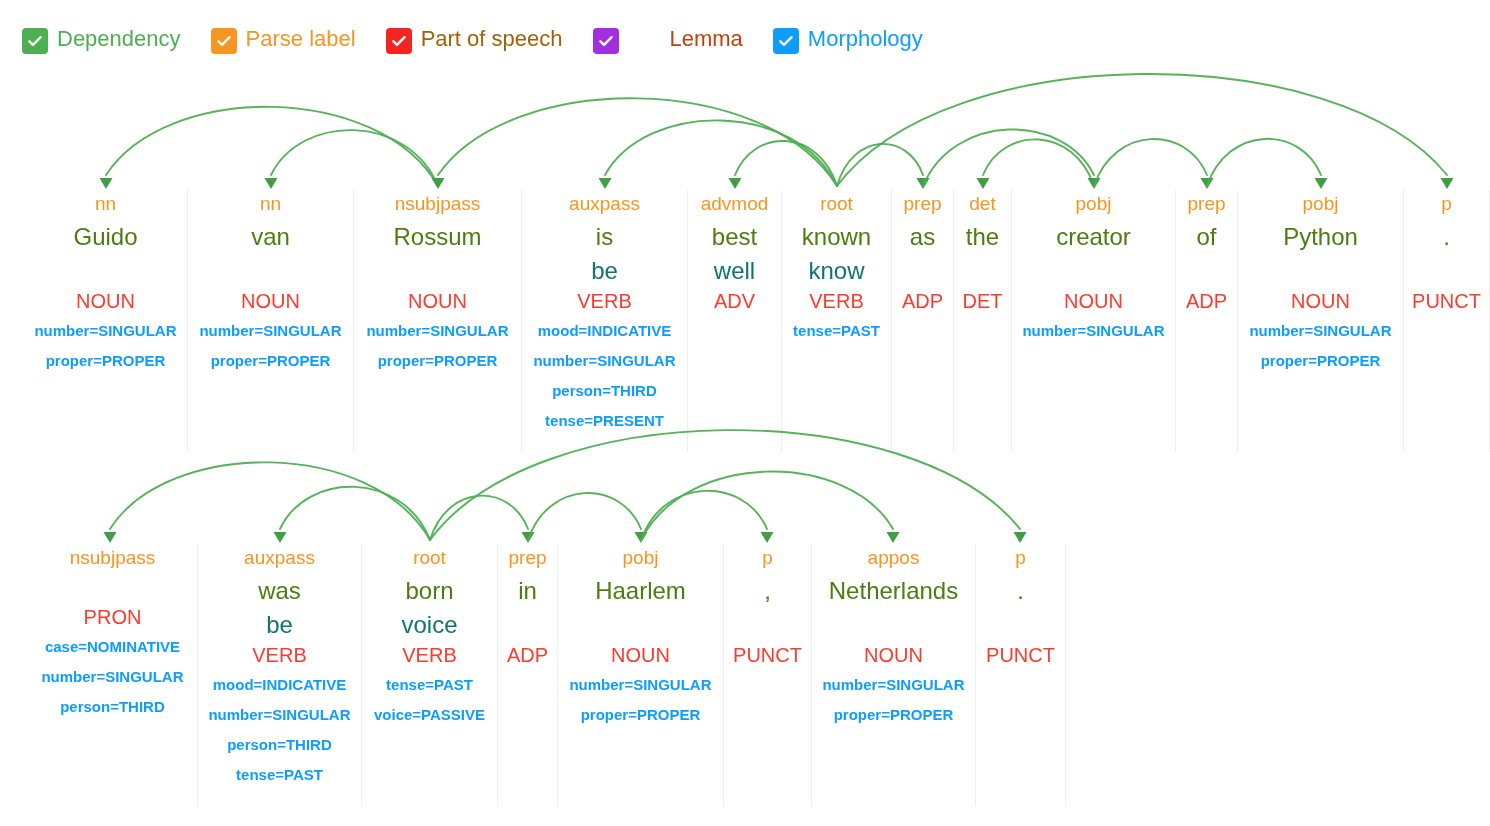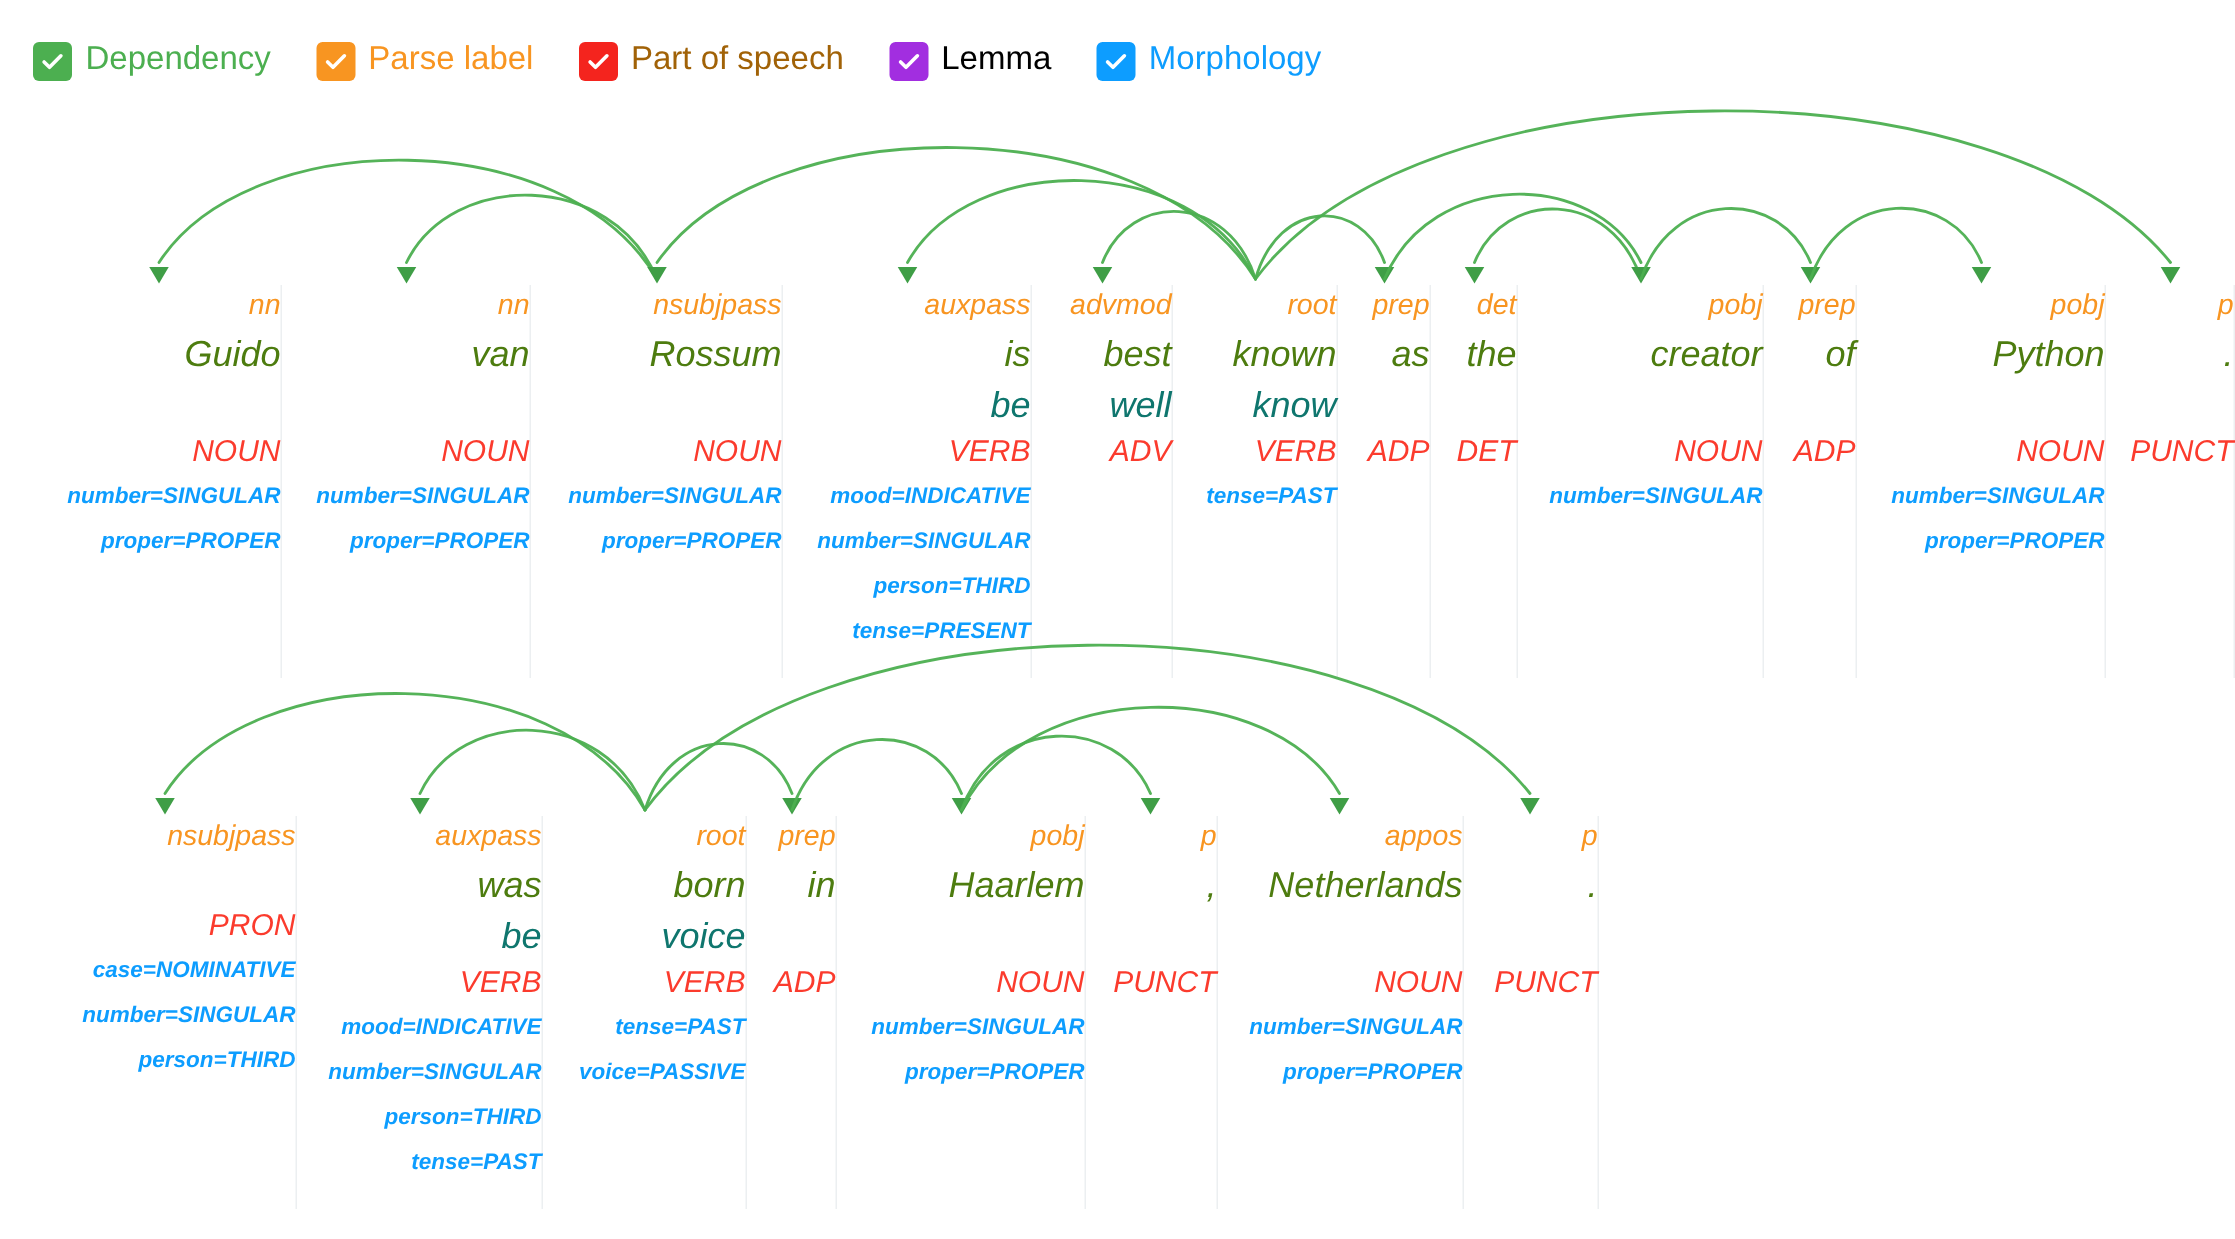--- a/index.html
+++ b/index.html
@@ -42,22 +42,21 @@
   
   .parse-row { position: absolute; left: 0; }
   .arcs-layer { position: absolute; left: 0; top: 0; }
   .arcs-layer svg { display: block; }
 
   .tokens-layer { position: absolute; left: 0; }
   .token-col {
     position: absolute;
     top: 0;
     border-right: 1px solid #eceff1;
-    text-align: right;
-    font-style: italic;
+    text-align: center;
   }
   .token-col.last { border-right: 1px solid #eceff1; }
 
   .t-dep {
     color: #f89521;
     font-size: 19px;
     height: 28px;
     line-height: 28px;
     white-space: nowrap;
   }
@@ -117,21 +116,21 @@
         </svg>
       </span>
       <span class="legend-label" style="color: #a16207;">Part of speech</span>
     </div>
     <div class="legend-item">
       <span class="cbox" style="background: rgb(162, 46, 224);">
         <svg width="18" height="18" viewBox="0 0 18 18">
           <path d="M3.4 9.3 L7 12.9 L14.6 5.2" fill="none" stroke="#ffffff" stroke-width="2.4" stroke-linecap="round" stroke-linejoin="round"></path>
         </svg>
       </span>
-      <span class="legend-label" style="color: #000000;">Lemma</span>
+      <span class="legend-label" style="color: #c2410c; margin-left: 42px;">Lemma</span>
     </div>
     <div class="legend-item">
       <span class="cbox" style="background: rgb(13, 157, 255);">
         <svg width="18" height="18" viewBox="0 0 18 18">
           <path d="M3.4 9.3 L7 12.9 L14.6 5.2" fill="none" stroke="#ffffff" stroke-width="2.4" stroke-linecap="round" stroke-linejoin="round"></path>
         </svg>
       </span>
       <span class="legend-label" style="color: rgb(13, 157, 255);">Morphology</span>
     </div>
   </div>

